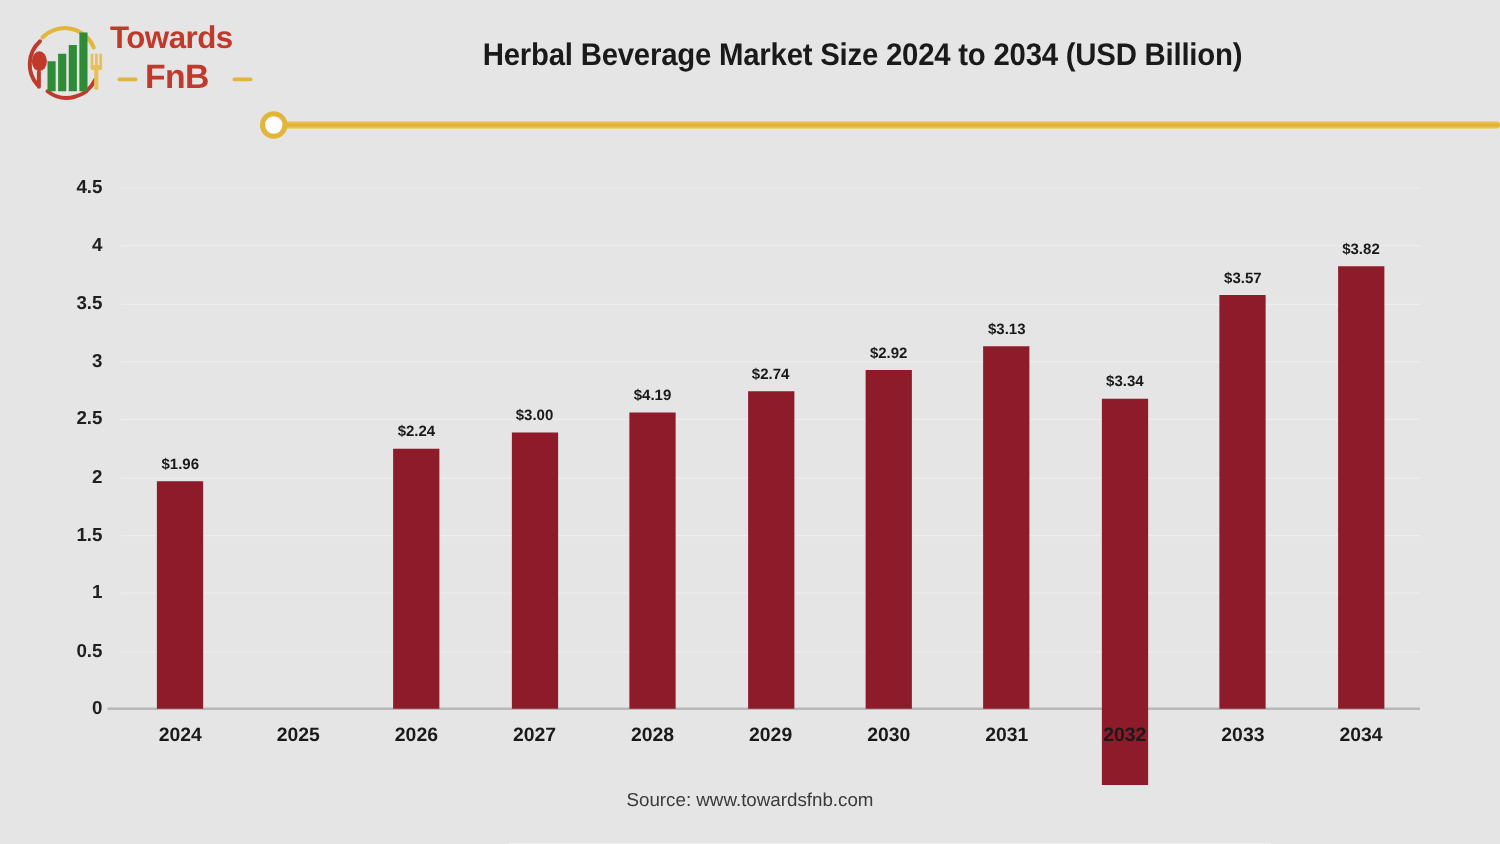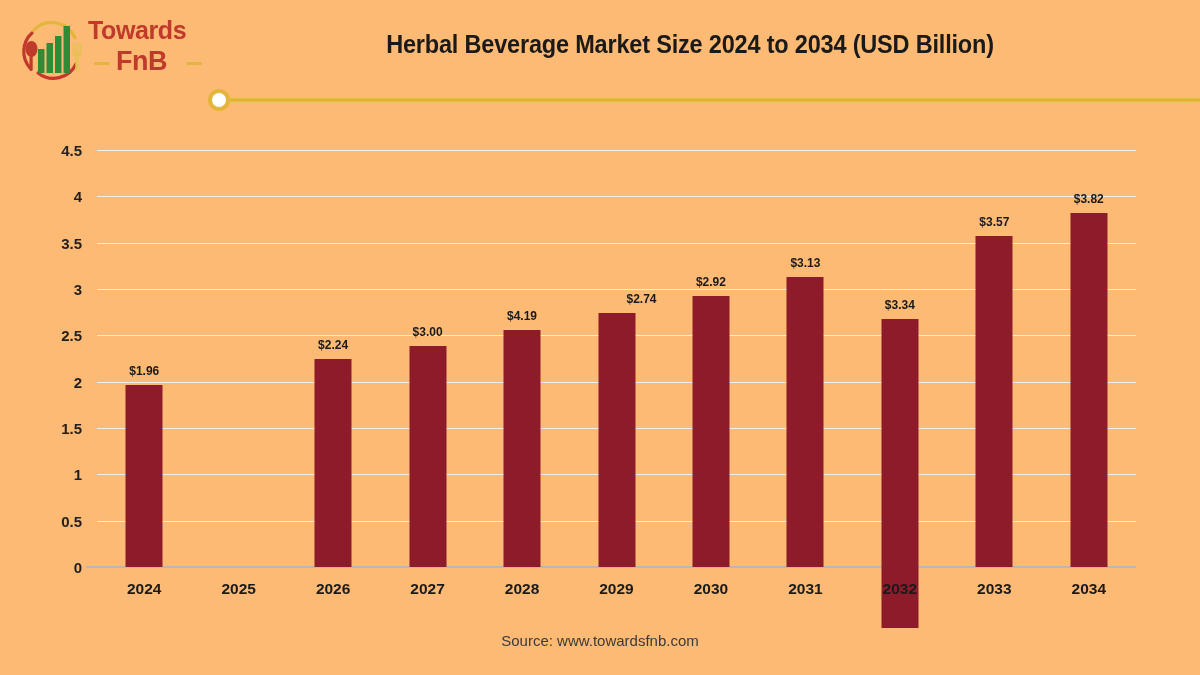--- a/index.html
+++ b/index.html
@@ -4,21 +4,21 @@
 <style>
   html, body {
     margin: 0;
     padding: 0;
     background: #ffffff;
   }
   #page {
     position: relative;
     width: 1200px;
     height: 675px;
-    background: #fdba74;
+    background: #e5e5e5;
     overflow: hidden;
     font-family: "Liberation Sans", sans-serif;
   }
 
   
   #logo-area {
     position: absolute;
     left: 18px;
     top: 12px;
     width: 220px;
@@ -287,21 +287,21 @@
         <div class="bar-value" style="bottom: 228.473px;">$3.00</div>
       </div>
       <div class="xtick-label" style="left: 379.591px;">2027</div>
       <div class="bar-col" style="left: 474.045px; top: 150px; position: absolute;">
         <div class="bar" style="height: 237.227px; background: rgb(142, 27, 42);"></div>
         <div class="bar-value" style="bottom: 244.227px;">$4.19</div>
       </div>
       <div class="xtick-label" style="left: 474.045px;">2028</div>
       <div class="bar-col" style="left: 568.5px; top: 150px; position: absolute;">
         <div class="bar" style="height: 253.907px; background: rgb(142, 27, 42);"></div>
-        <div class="bar-value" style="bottom: 260.907px; margin-left: 25px;">$2.74</div>
+        <div class="bar-value" style="bottom: 260.907px;">$2.74</div>
       </div>
       <div class="xtick-label" style="left: 568.5px;">2029</div>
       <div class="bar-col" style="left: 662.955px; top: 150px; position: absolute;">
         <div class="bar" style="height: 270.587px; background: rgb(142, 27, 42);"></div>
         <div class="bar-value" style="bottom: 277.587px;">$2.92</div>
       </div>
       <div class="xtick-label" style="left: 662.955px;">2030</div>
       <div class="bar-col" style="left: 757.409px; top: 150px; position: absolute;">
         <div class="bar" style="height: 290.047px; background: rgb(142, 27, 42);"></div>
         <div class="bar-value" style="bottom: 297.047px;">$3.13</div>

